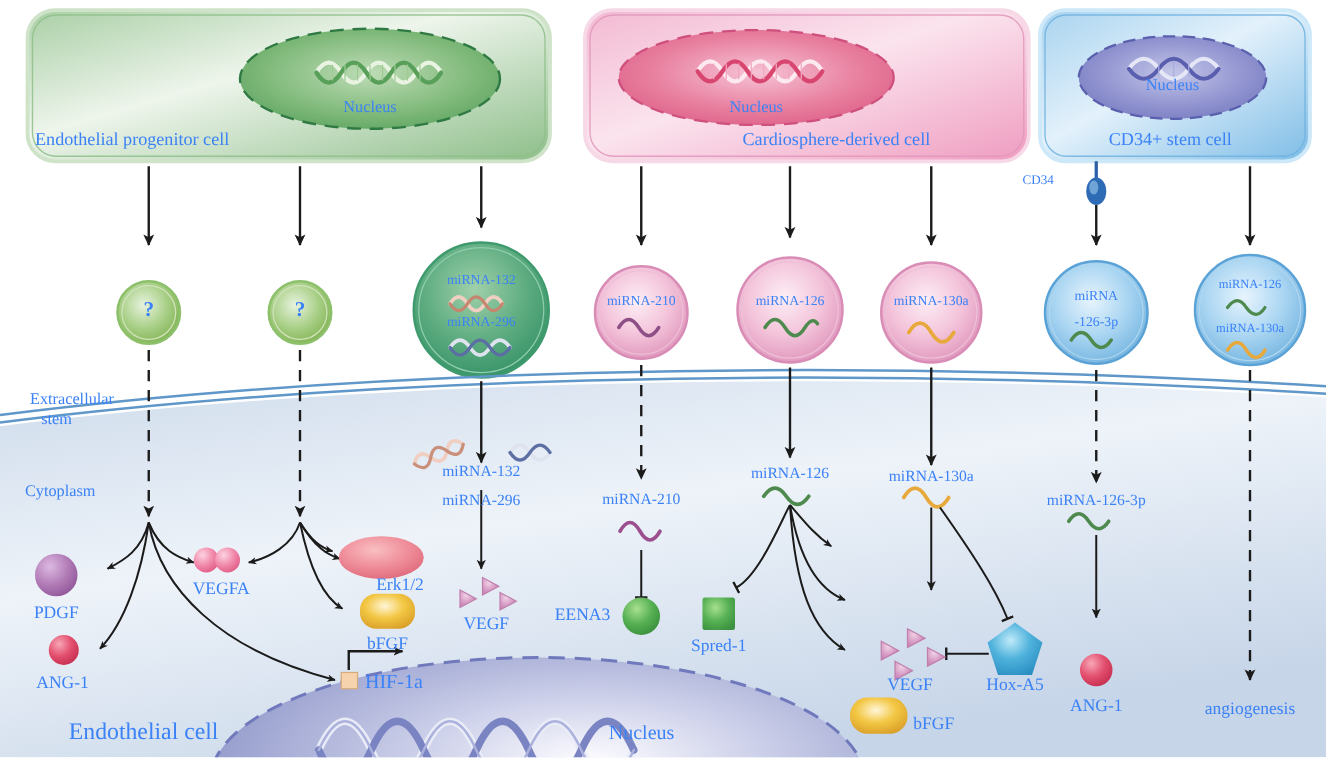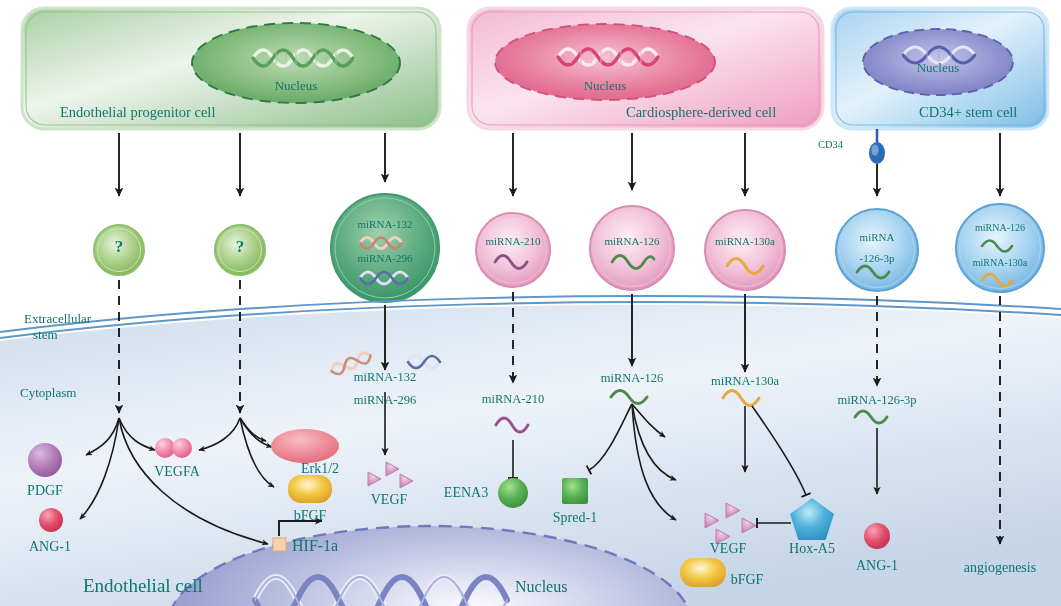--- a/index.html
+++ b/index.html
@@ -1,28 +1,28 @@
 <!DOCTYPE html>
 <html><head>
 <meta charset="utf-8">
 <style>
   html,body{margin:0;padding:0;background:#fff;}
   body{font-family:"Liberation Serif","DejaVu Serif",serif;}
   #stage{position:relative;width:1061px;height:606px;overflow:hidden;background:#fff;}
   #stage svg.layer{position:absolute;left:0;top:0;width:1061px;height:606px;}
-  .lbl{position:absolute;color:#0f766e;white-space:nowrap;line-height:1.12;}
+  .lbl{position:absolute;color:#3b82f6;white-space:nowrap;line-height:1.12;}
   .ctr{transform:translate(-50%,-50%);text-align:center;}
-  .cellname{font-size:14.5px;margin-left:32px;}
+  .cellname{font-size:14.5px;}
   .nucname{font-size:13px;}
   .vtxt{font-size:11px;}
   .vtxt.sm{font-size:10px;}
   .mtxt{font-size:12.5px;}
   .ptxt{font-size:14px;}
   .space{font-size:13px;text-align:center;}
-  .big{font-size:19px;margin-left:28px;}
+  .big{font-size:19px;}
   .qmark{font-size:17px;font-weight:bold;}
   .cd34{font-size:10.5px;}
 </style>
 </head>
 <body>
 
 <div id="stage">
 
   <svg class="layer" viewBox="0 0 1061 606">
     <defs>

